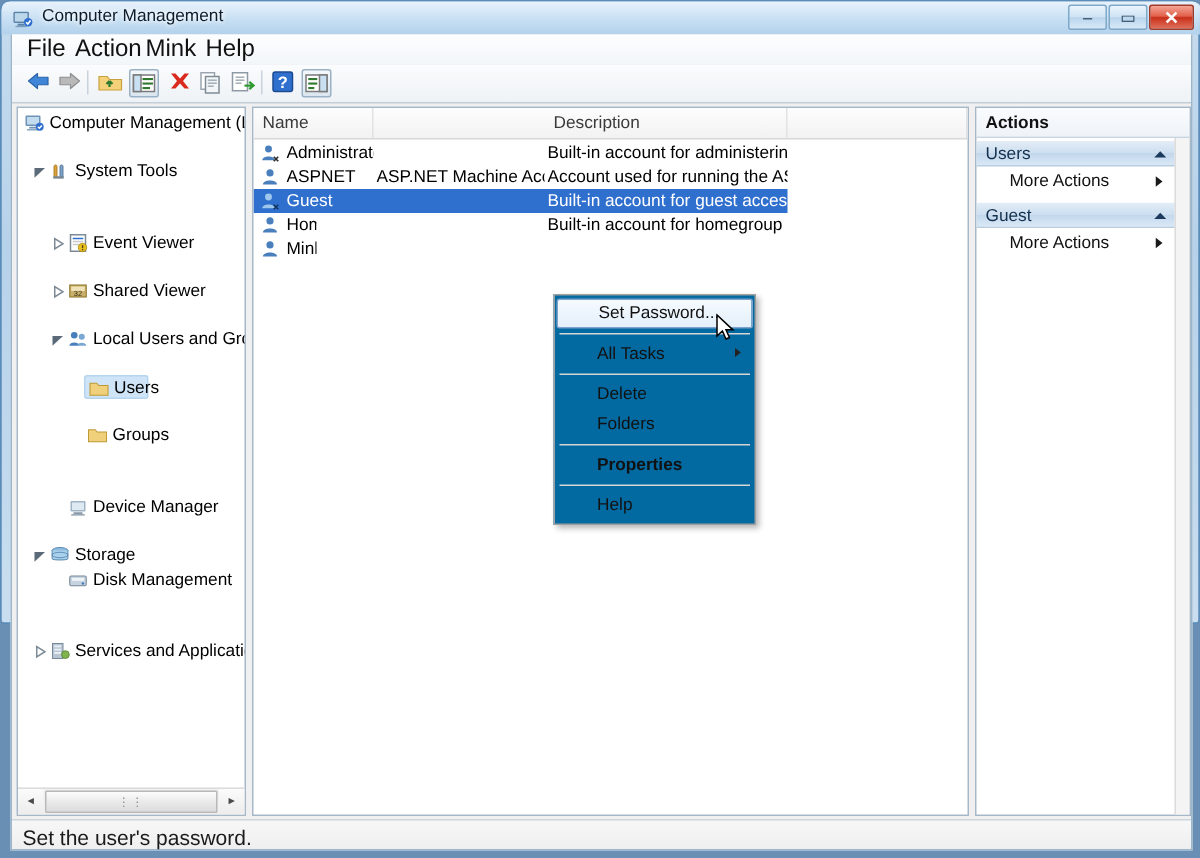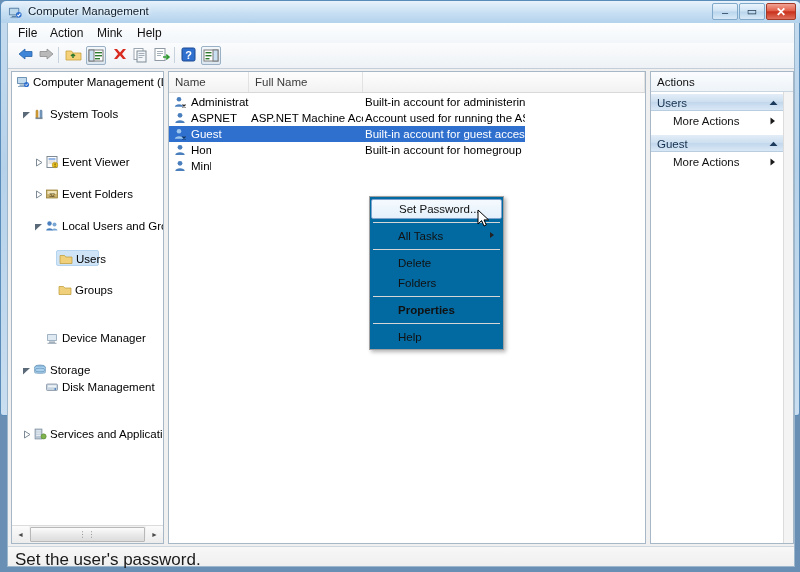--- a/index.html
+++ b/index.html
@@ -79,21 +79,21 @@
   }
 
   
   #menubar {
     position: absolute; left:0; top:0; width: 786px; height: 20px;
     background: linear-gradient(180deg,#fdfefe 0%, #f2f6fa 100%);
     border-bottom: 1px solid #dfe6ec;
   }
   .menu-item {
     position: absolute; top: 3px; height: 14px;
-    padding: 0 6px; font-size: 12px; color: #111; cursor: default;
+    padding: 0 6px; font-size: 16px; color: #111; cursor: default;
     line-height: 14px;
   }
 
   
   #toolbar {
     position: absolute; left:0; top: 20px; width: 786px; height: 25px;
     background: linear-gradient(180deg,#fbfcfd 0%, #eef2f6 100%);
     border-bottom: 1px solid #c3ced8;
   }
   .tbtn {
@@ -185,21 +185,21 @@
   
   #actions-pane {
     position:absolute; left:642px; top:2px; width:144px; height:473px;
     background:#fff; border:1px solid #a6b8c8; box-sizing:border-box;
     overflow:hidden;
   }
   #actions-title {
     position:absolute; left:0; top:0; width:142px; height:20px; line-height:20px;
     background: linear-gradient(180deg,#fafcfe 0%, #eef3f8 100%);
     border-bottom:1px solid #c9d6e2;
-    font-weight:normal; font-size:11.5px; padding-left:6px; box-sizing:border-box;
+    font-weight:bold; font-size:11.5px; padding-left:6px; box-sizing:border-box;
     color:#111;
   }
   .act-group-head {
     position:absolute; left:0; width:134px; height:18px; line-height:18px;
     background: linear-gradient(180deg,#e3edf7 0%, #cddff0 50%, #c2d7ec 51%, #d9e8f6 100%);
     border-top:1px solid #fff; border-bottom:1px solid #b9cde0;
     font-size:11.5px; padding-left:6px; box-sizing:border-box; color:#14304d;
     cursor:default;
   }
   .act-chevron { position:absolute; right:7px; top:6px; }
@@ -214,21 +214,21 @@
     background:#f4f4f4; border-left:1px solid #dcdcdc;
   }
 
   
   #statusbar {
     position:absolute; left:0; bottom:0; width:786px; height:19px;
     background: linear-gradient(180deg,#f7f7f7 0%, #efefef 100%);
     border-top:1px solid #cfd7de;
   }
   #status-text {
-    position:absolute; left:7px; top:3px; font-size:17px; color:#1a1a1a;
+    position:absolute; left:7px; top:3px; font-size:14px; color:#1a1a1a;
   }
 
   
   #ctxmenu {
     position:absolute; left:200px; top:124px; width:133px;
     background:#0369a1;
     border:1px solid #a0a0a0;
     box-shadow: 2px 2px 4px rgba(0,0,0,0.30);
     padding: 2px 0;
     z-index: 50;
@@ -410,21 +410,21 @@
 
           <div class="tree-row" style="top:66px">
             <svg class="expander" style="left:22px" viewBox="0 0 9 9">
               <path d="M2.5 1 L2.5 8 L8 4.5 Z" fill="none" stroke="#7d8a96" stroke-width="1"></path>
             </svg>
             <svg class="tree-icon" style="left:33px" viewBox="0 0 14 14">
               <rect x="1.5" y="3" width="11" height="8" fill="#c9b06a" stroke="#8d7529" stroke-width="0.7"></rect>
               <rect x="2.5" y="4" width="9" height="3" fill="#f0e3b8"></rect>
               <text x="7" y="10.2" font-size="5" font-family="Liberation Sans, sans-serif" fill="#3a3118" text-anchor="middle">32</text>
             </svg>
-            <span class="tr-label" style="left:50px">Event Folders</span>
+            <span class="tr-label" style="left:50px">Shared Viewer</span>
           </div>
 
           <div class="tree-row" style="top:82px">
             <svg class="expander" style="left:22px" viewBox="0 0 9 9">
               <path d="M1 2 L8 2 L1 8.5 Z" fill="#5b6a78"></path>
             </svg>
             <svg class="tree-icon" style="left:33px" viewBox="0 0 14 14">
               <circle cx="4.5" cy="4.5" r="2.2" fill="#4a7fbd"></circle>
               <path d="M1.2 11.5 C1.2 8.5 7.8 8.5 7.8 11.5 Z" fill="#4a7fbd"></path>
               <circle cx="9.5" cy="5.5" r="2" fill="#7aa6d4"></circle>
@@ -498,21 +498,21 @@
         <div id="tree-hbar">
           <div class="sb-arrow" style="left:0">◄</div>
           <div id="tree-hthumb">⋮⋮</div>
           <div class="sb-arrow" style="right:0">►</div>
         </div>
       </div>
 
       <div id="list-pane">
         <div id="list-header">
           <div class="col-head" style="left:0px;   width:80px">Name</div>
-          <div class="col-head" style="left:80px;  width:114px">Full Name</div>
+          <div class="col-head" style="left:194px; width:162px">Description</div>
           <div class="col-head" style="left:356px; width:120px"></div>
         </div>
 
         <div class="list-row" style="top:22px">
           <svg class="row-icon" viewBox="0 0 14 14">
             <circle cx="6" cy="4.3" r="2.3" fill="#4a7fbd"></circle>
             <path d="M1.8 11.8 C1.8 8.4 10.2 8.4 10.2 11.8 Z" fill="#4a7fbd"></path>
             <path d="M9.5 9.5 L12.5 12.5 M9.5 12.5 L12.5 9.5" stroke="#2b2b2b" stroke-width="1.1"></path>
           </svg>
           <div class="cell" style="left:22px; width:58px">Administrator</div>

